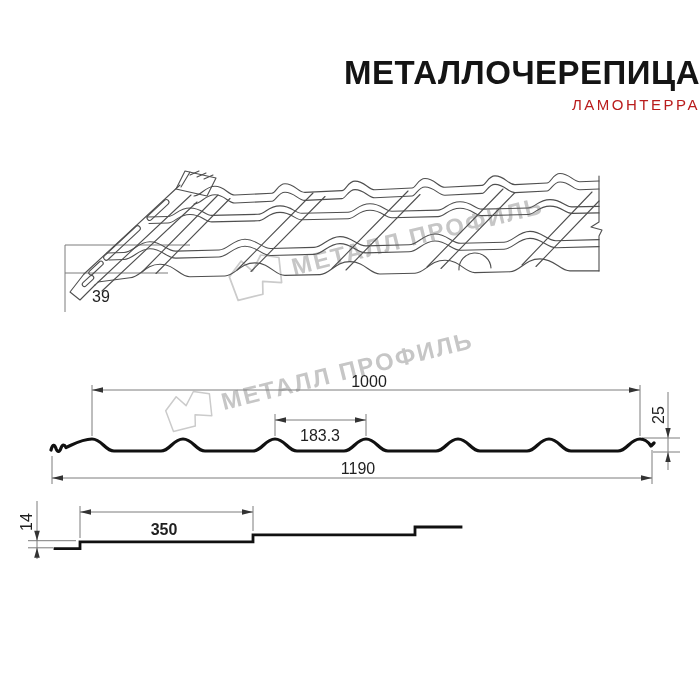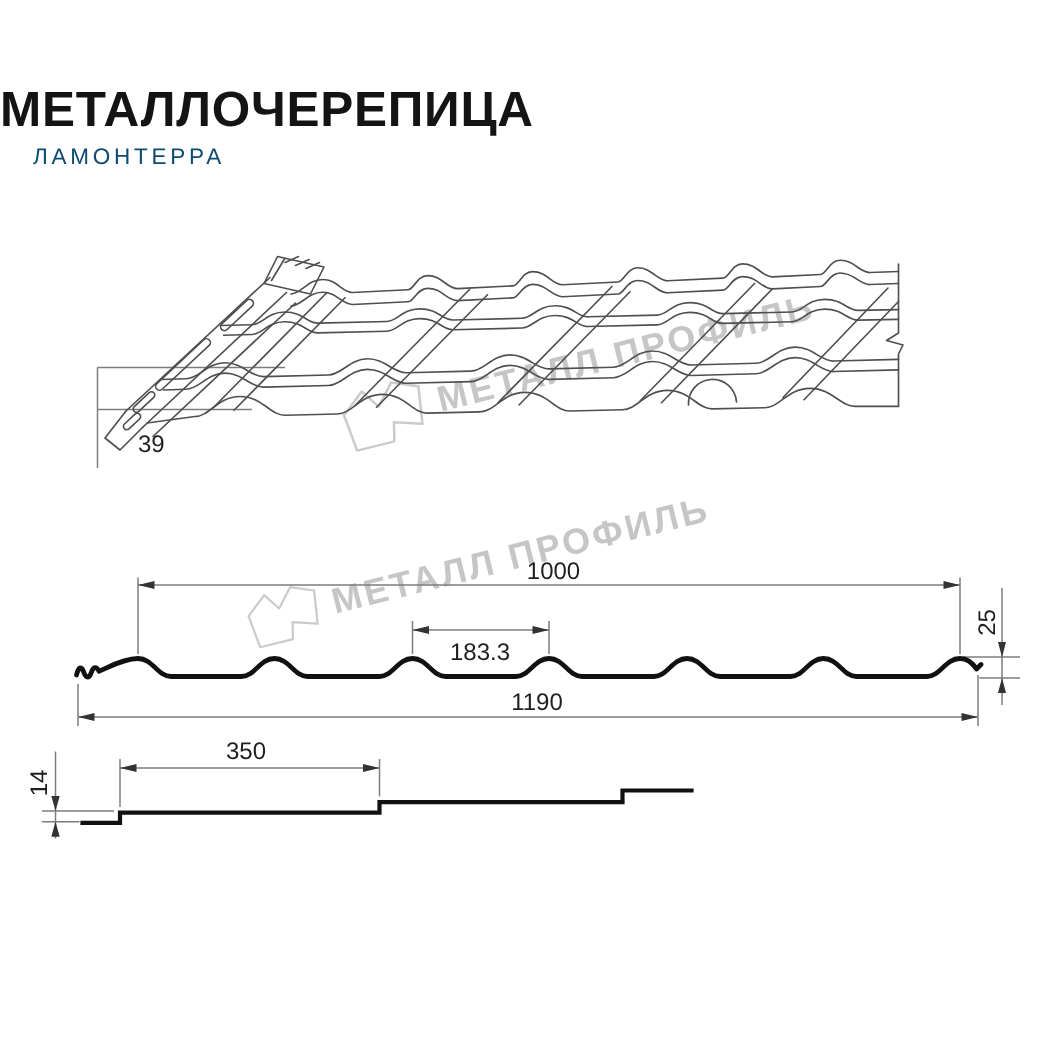--- a/index.html
+++ b/index.html
@@ -1,20 +1,20 @@
 <!DOCTYPE html>
 <html><head>
 <meta charset="utf-8">
 <style>
   html,body{margin:0;padding:0;background:#fff;}
   .canvas{position:relative;width:700px;height:700px;background:#ffffff;overflow:hidden;
           font-family:"Liberation Sans",sans-serif;}
-  .hdr{position:absolute;top:56px;left:0;width:700px;text-align:left;}
+  .hdr{position:absolute;top:56px;left:0;width:700px;text-align:right;}
   .title{font-size:33px;font-weight:bold;letter-spacing:.5px;color:#141414;line-height:1;}
-  .subtitle{font-size:15px;letter-spacing:2.5px;color:#0c4a6e;margin-top:8px;line-height:1;padding-left:22px;}
+  .subtitle{font-size:15px;letter-spacing:2.5px;color:#b91c1c;margin-top:8px;line-height:1;padding-left:22px;}
   .wm{position:absolute;display:flex;align-items:center;gap:8px;transform-origin:left top;
       color:#c6c6c6;font-weight:bold;font-size:24px;letter-spacing:2px;white-space:nowrap;
       transform:rotate(-14deg);}
   .wm svg{display:block;}
   .dim{position:absolute;font-size:16px;color:#1f1f1f;white-space:nowrap;line-height:1;}
   .dim.center{transform:translateX(-50%);}
   .dim.rot{transform:translate(-50%,-50%) rotate(-90deg);}
   svg.draw{position:absolute;left:0;top:0;}
   .g3d{stroke:#4f4f4f;stroke-width:1.1;fill:none;stroke-linecap:round;stroke-linejoin:round;}
   .gdim{stroke:#7d7d7d;stroke-width:1;fill:none;}
@@ -115,15 +115,15 @@
     <g class="gstep">
       <path d="M55 548.6 H80 V541.8 H253 V534.8 H415 V527 H461"></path>
     </g>
   </svg>
 
   <span class="dim" style="left:92px;top:289px;">39</span>
   <span class="dim center" style="left:369px;top:374px;">1000</span>
   <span class="dim center" style="left:320px;top:404px;margin-top:24px;">183.3</span>
   <span class="dim rot" style="left:659px;top:415px;">25</span>
   <span class="dim center" style="left:358px;top:461px;text-align:right;">1190</span>
-  <span class="dim center" style="left:164px;top:494px;">350</span>
+  <span class="dim center" style="left:164px;top:522px;font-weight:bold;">350</span>
   <span class="dim rot" style="left:27px;top:522px;">14</span>
 </div>
 
 </body></html>

